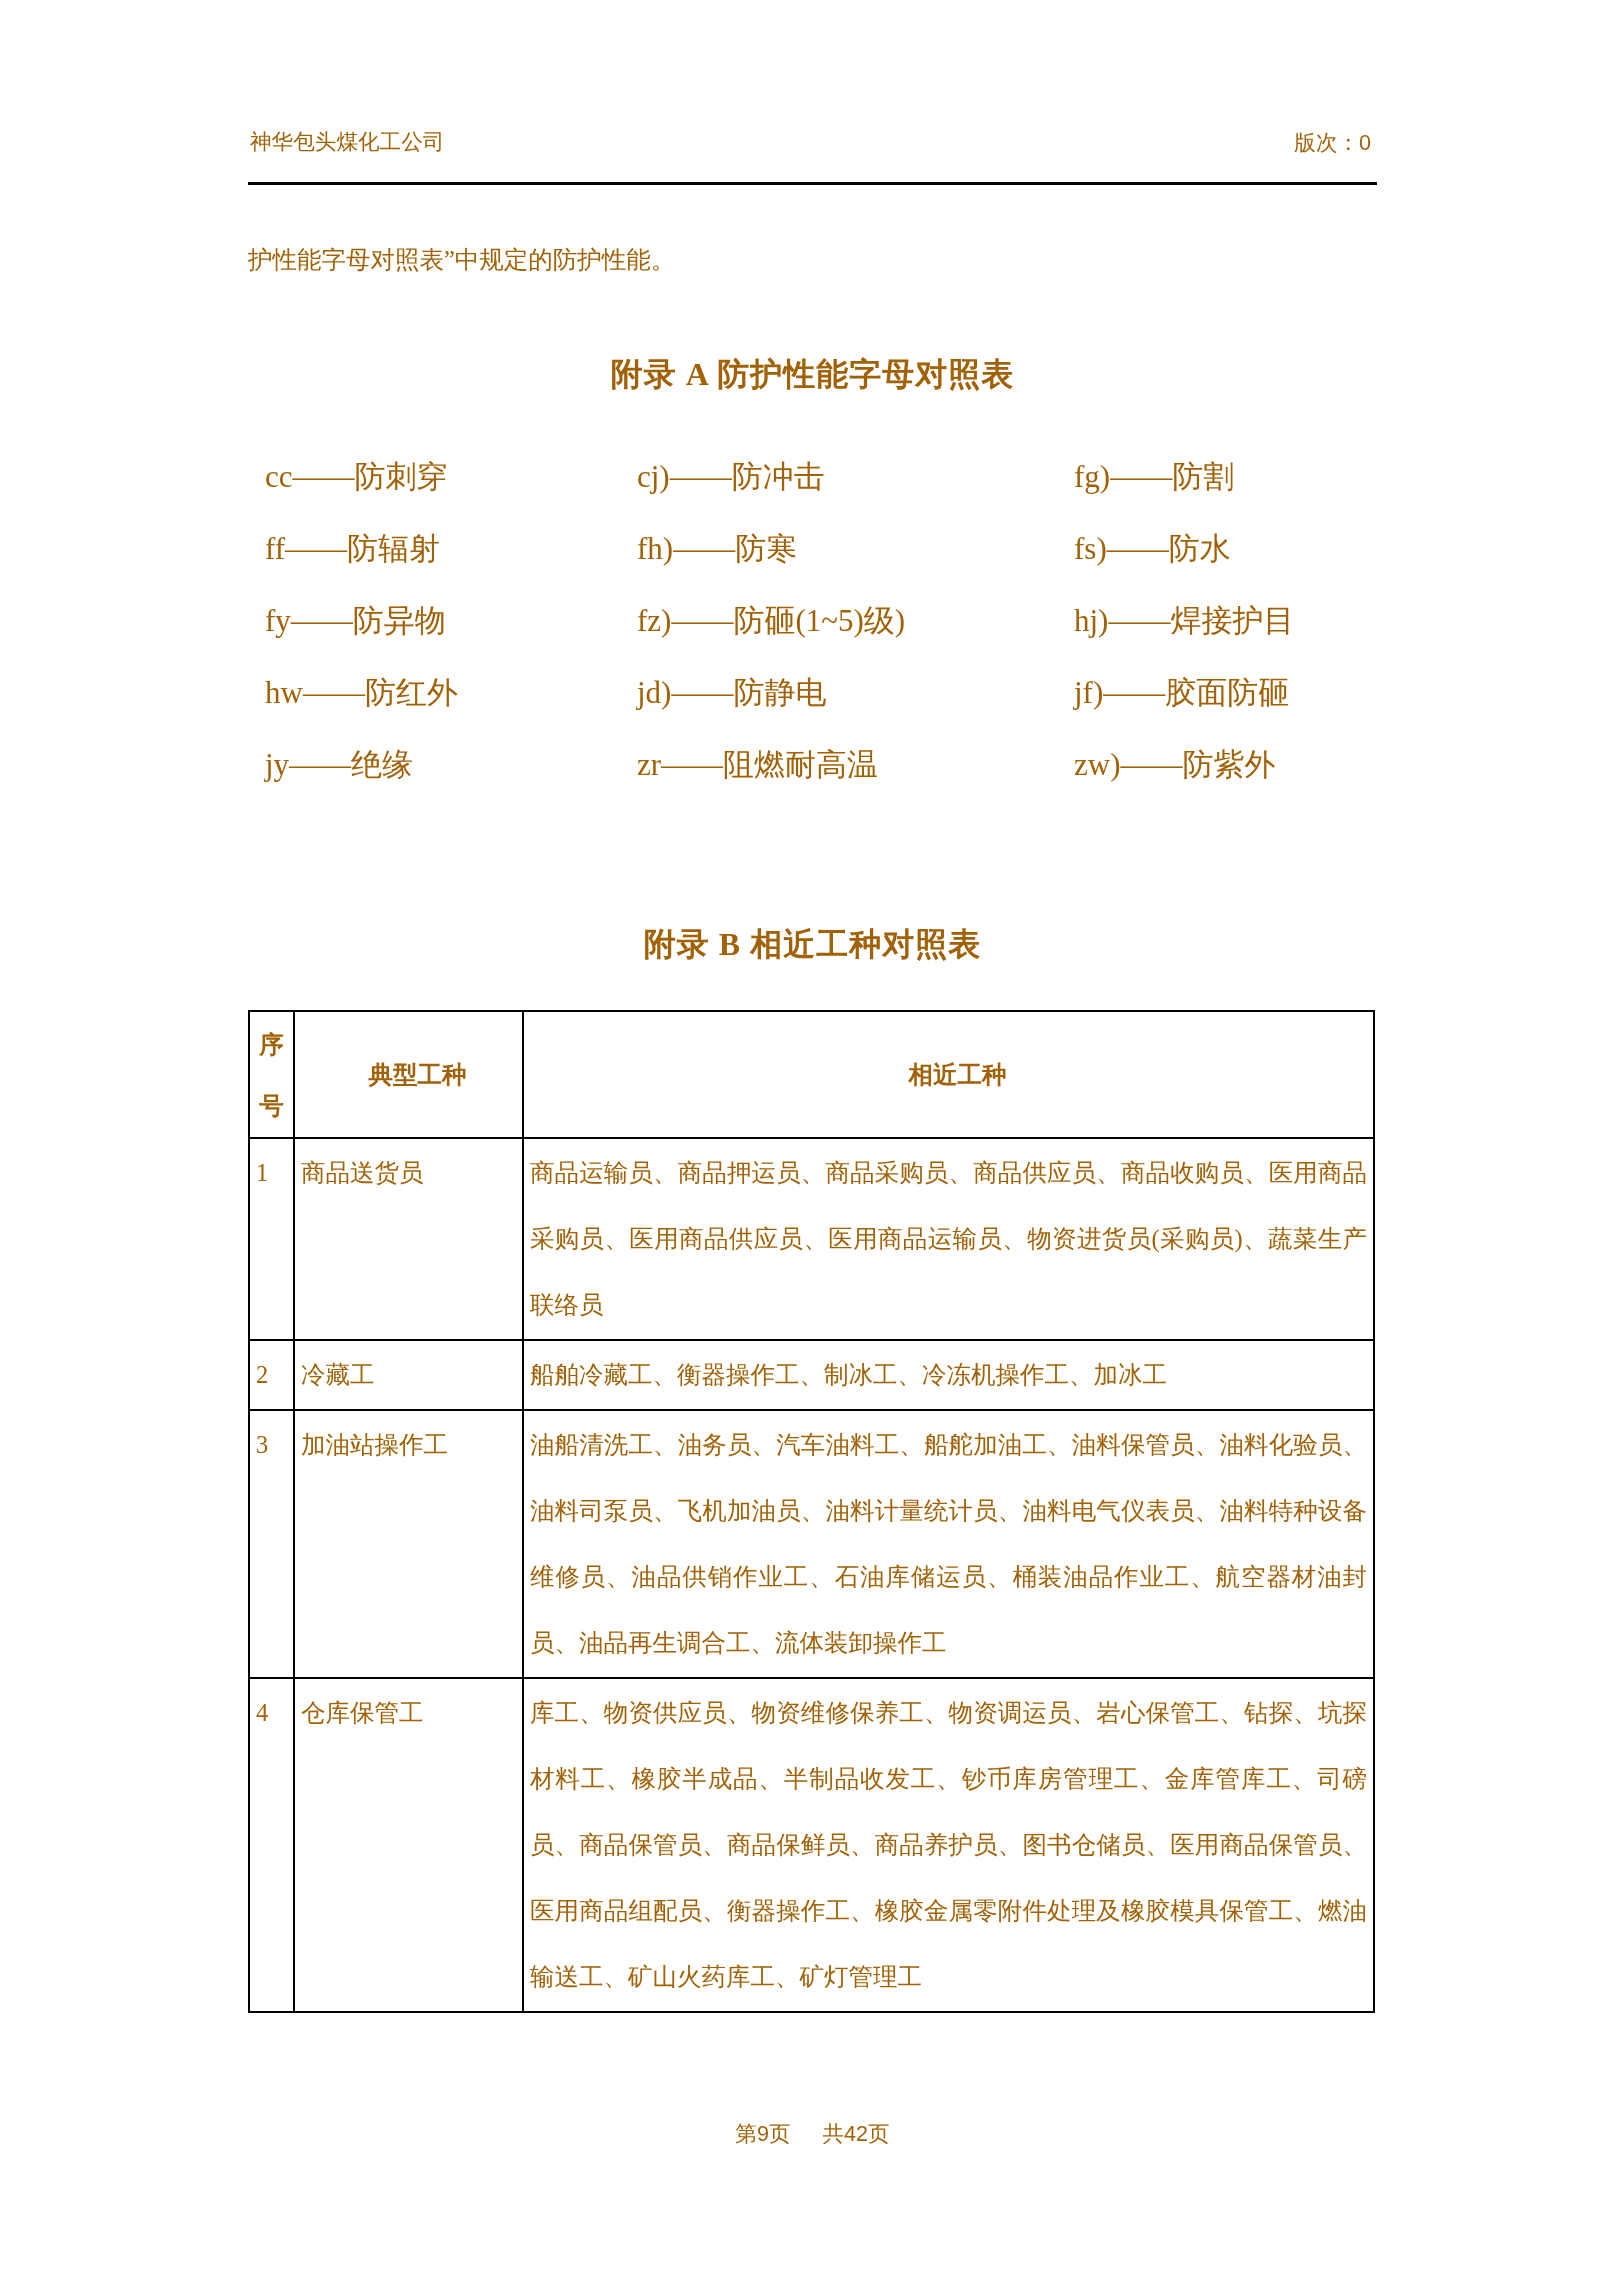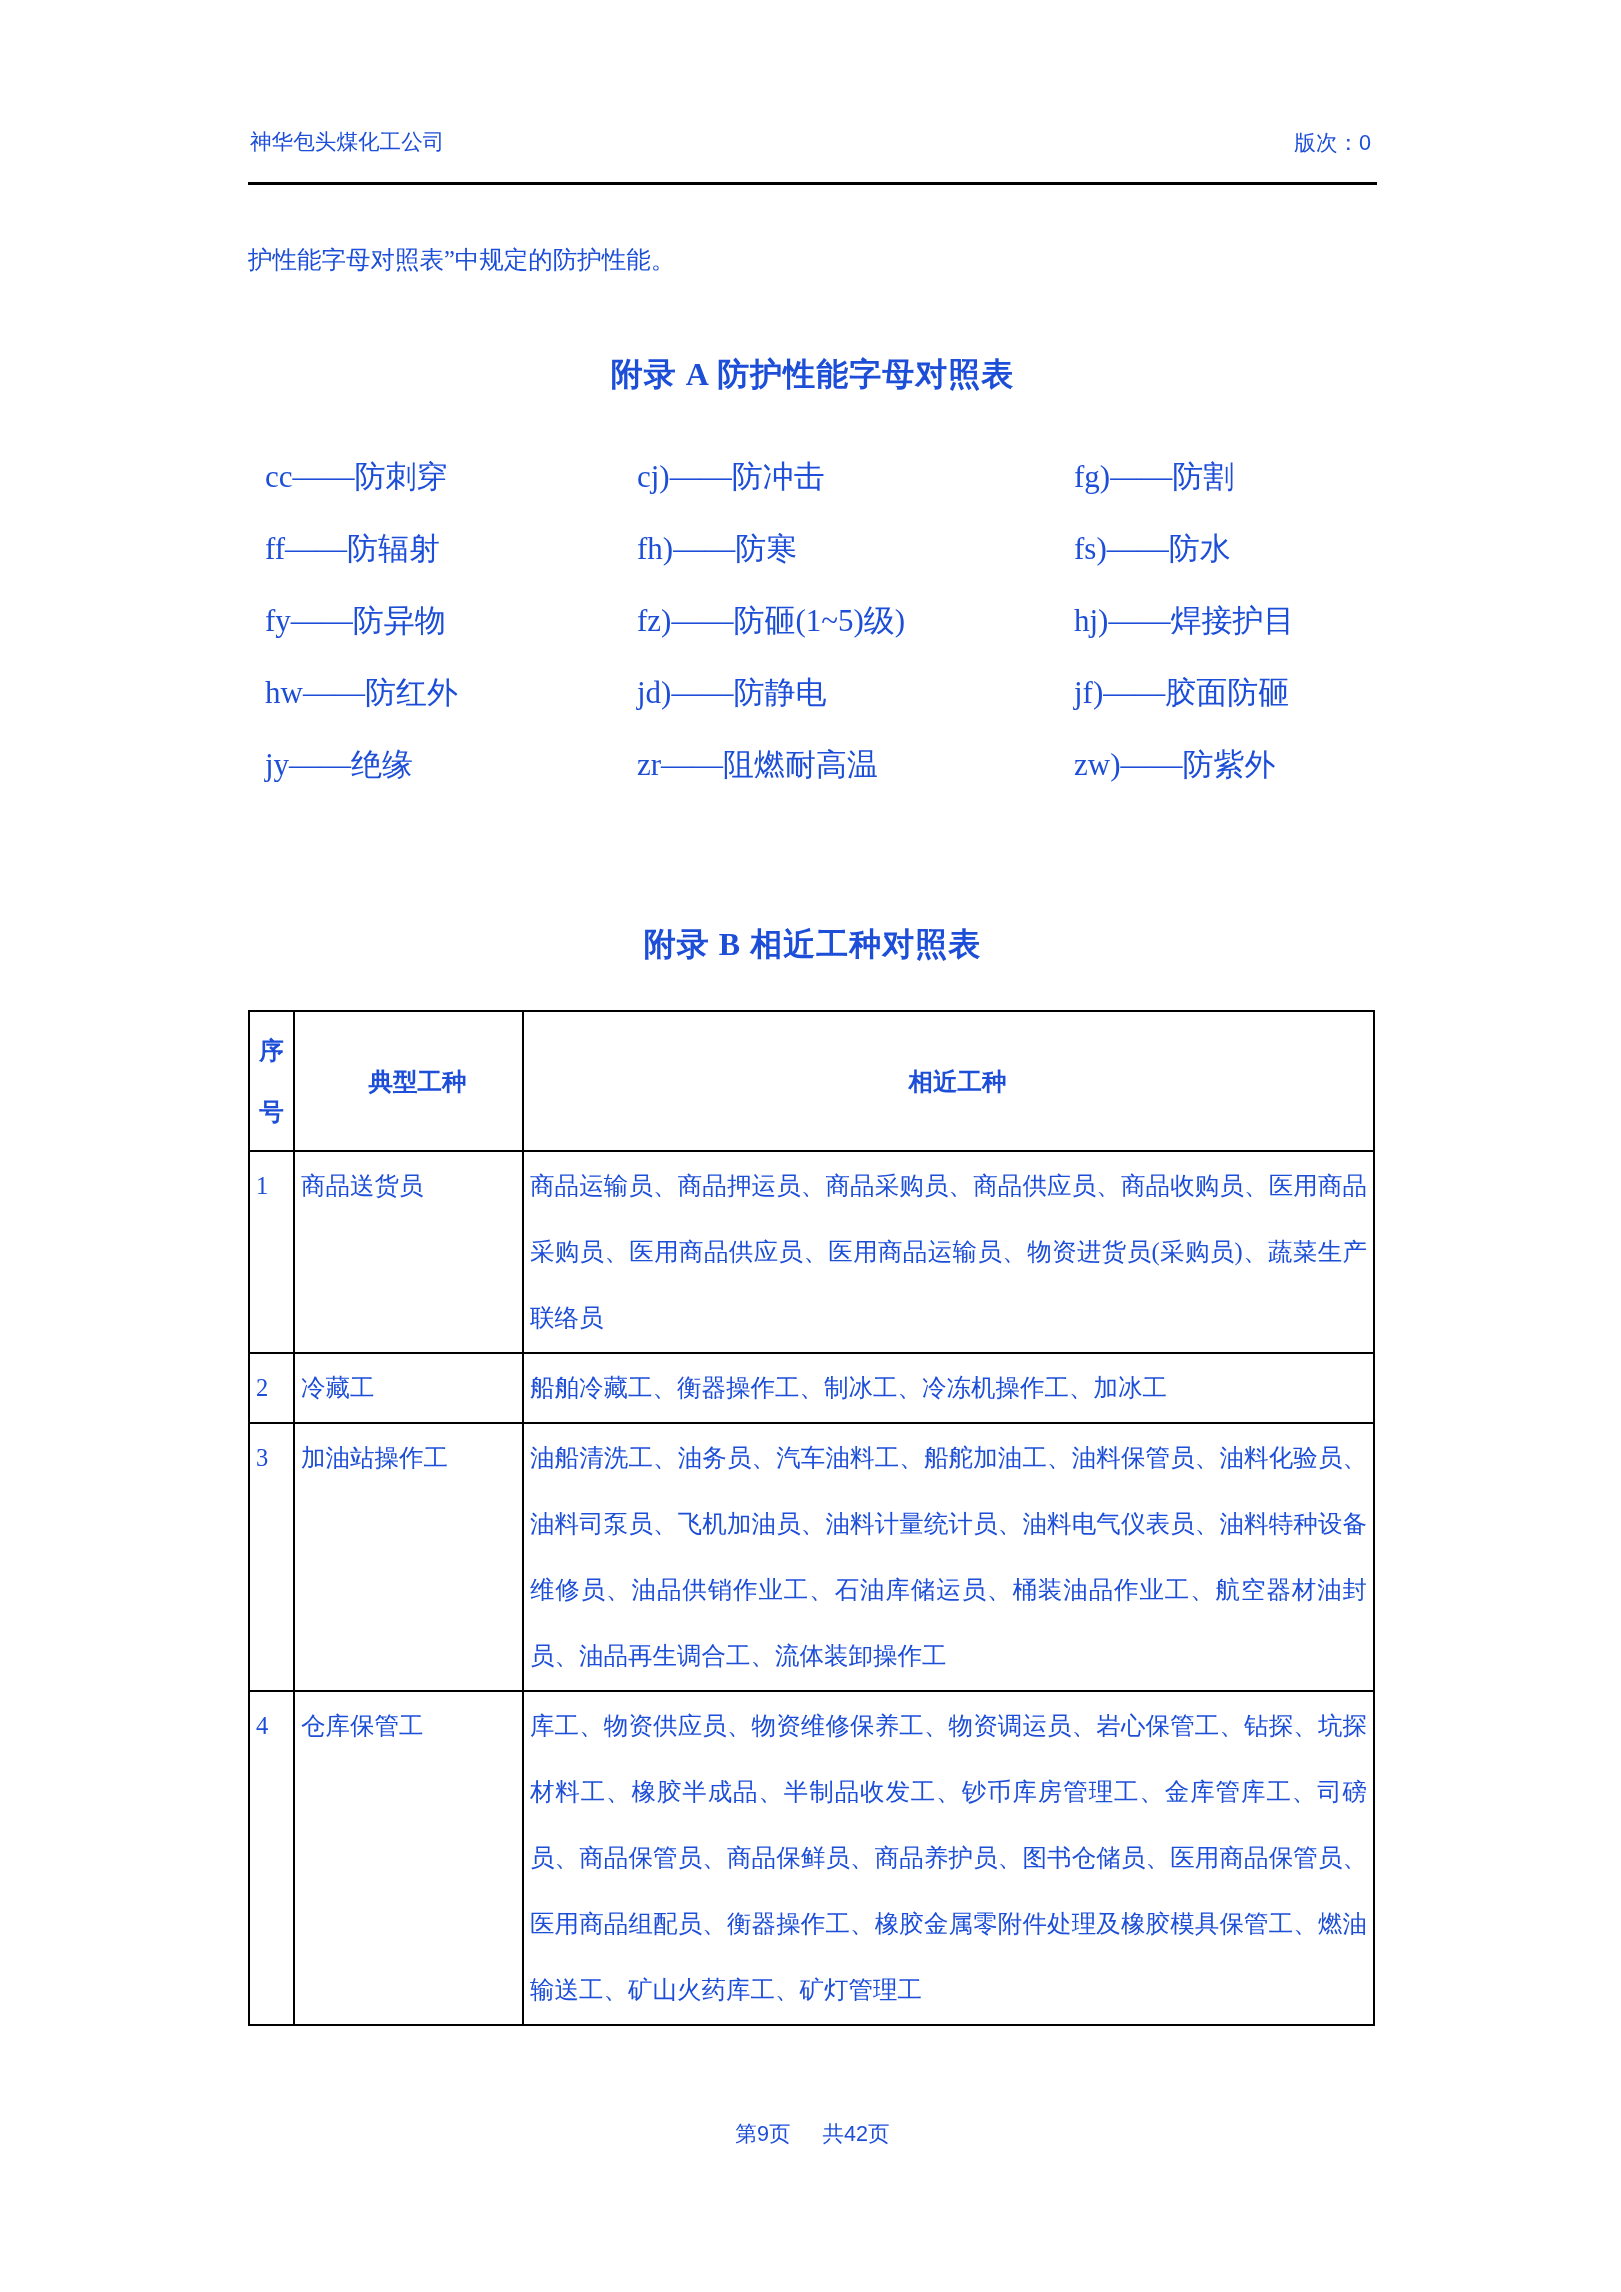--- a/index.html
+++ b/index.html
@@ -2,21 +2,21 @@
 <html><head>
 <meta charset="utf-8">
 <style>
   * { margin: 0; padding: 0; box-sizing: border-box; }
   html, body { background: #ffffff; }
   .page {
     position: relative;
     width: 1621px;
     height: 2293px;
     background: #ffffff;
-    color: #1d4ed8;
+    color: #a16207;
     font-family: "Liberation Serif", "DejaVu Serif", serif;
     overflow: hidden;
   }
 
   
   .hdr {
     position: absolute;
     top: 116px; left: 248px;
     width: 1129px; height: 69px;
     border-bottom: 3.9px solid #000;
@@ -78,21 +78,21 @@
   }
   table.b th {
     height: 127px;
     vertical-align: middle;
     text-align: center;
     font-weight: bold;
     border-bottom: 2.9px solid #000;
     line-height: 61px;
     padding-left: 24px;
   }
-  table.b th.h-no { padding: 8px 2px; word-break: break-all; }
+  table.b th.h-no { padding: 1px 2px; word-break: break-all; }
   table.b td.similar { text-align: justify; }
 
   
   .footer {
     position: absolute;
     top: 2119px; left: 248px; width: 1129px;
     text-align: center;
     font-size: 21.6px;
     font-family: "Liberation Sans", sans-serif;
   }

